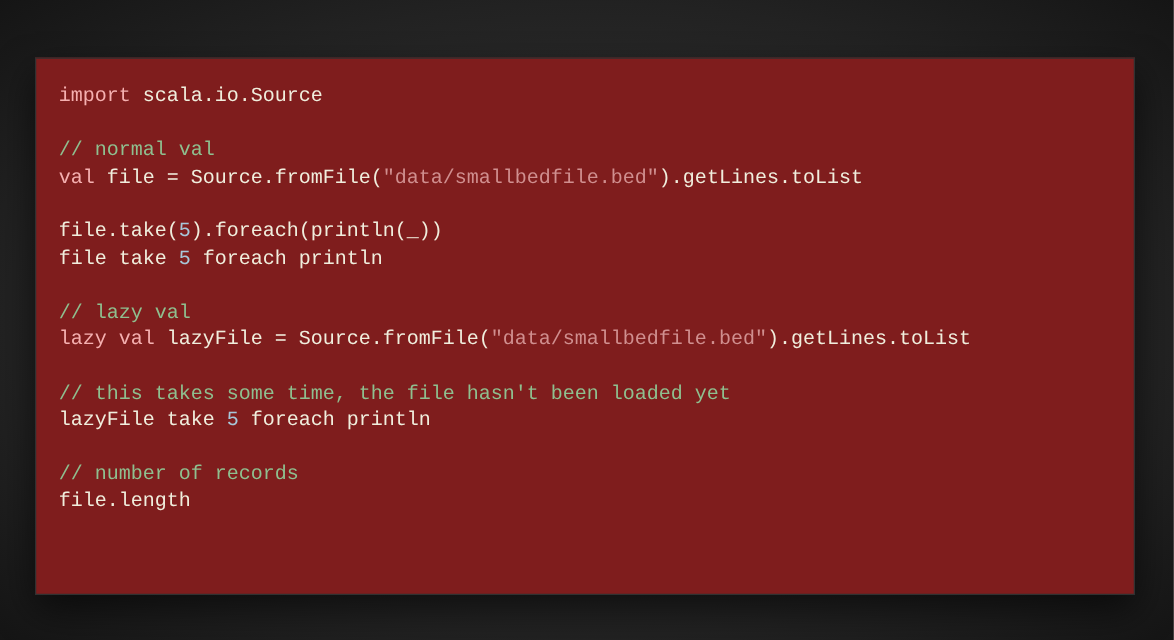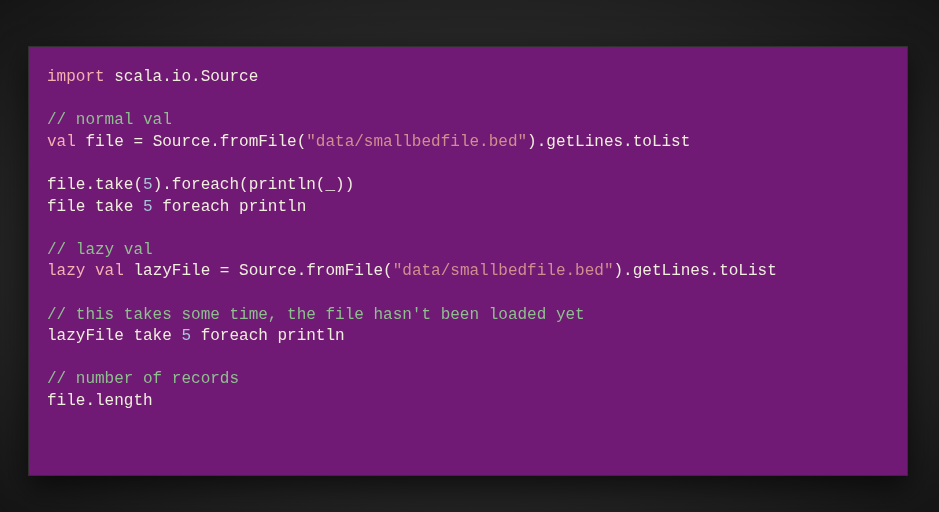--- a/index.html
+++ b/index.html
@@ -14,21 +14,21 @@
     font-family: "Courier New", Courier, monospace;
     font-size: 16px;
     line-height: 1.35;
   }
   .card {
     position: absolute;
     left: 28px;
     top: 46px;
     width: 880px;
     height: 430px;
-    background: #701a75;
+    background: #7f1d1d;
     border: 1px solid #313131;
     box-shadow: 0 12px 28px rgba(0,0,0,0.6);
     color: #f0eedd;
     padding: 20px 18px;
     box-sizing: border-box;
     white-space: pre;
   }
   .kw  { color: #f5b0b0; }   
   .cm  { color: #8fbf8f; }   
   .str { color: #d08f8f; }   

